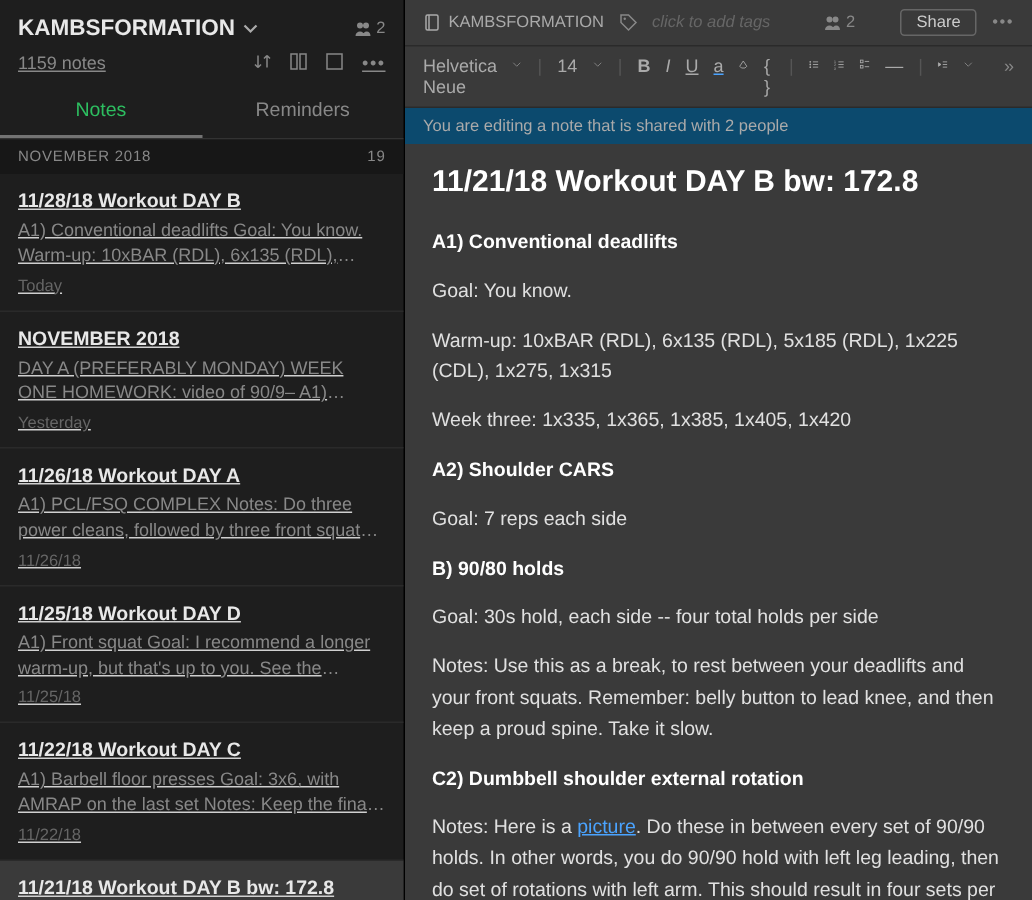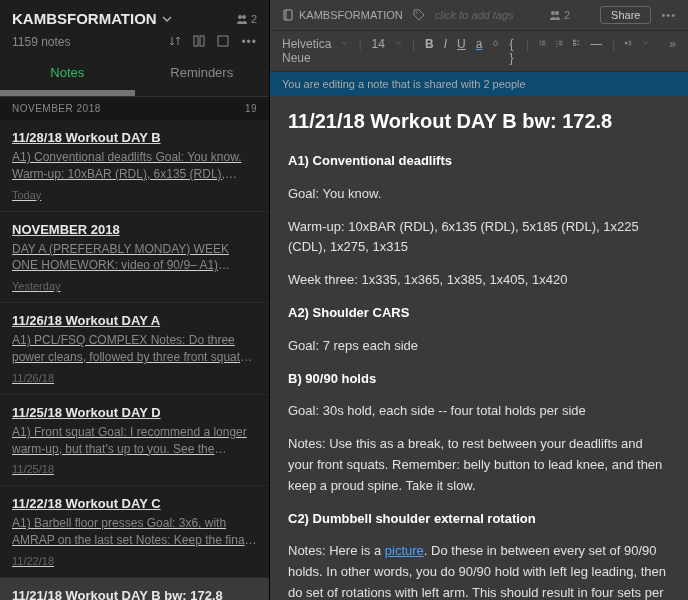--- a/index.html
+++ b/index.html
@@ -3,25 +3,25 @@
 <meta charset="utf-8">
 <style>
 * { margin: 0; padding: 0; box-sizing: border-box; }
 body { font-family: -apple-system, "Helvetica Neue", Arial, sans-serif; background: #2a2a2a; color: #d0d0d0; width: 688px; height: 600px; overflow: hidden; display: flex; }
 .sidebar { width: 270px; background: #1e1e1e; border-right: 1px solid #000; display: flex; flex-direction: column; }
 .sb-header { padding: 10px 12px 6px; }
 .nb-row { display: flex; align-items: center; justify-content: space-between; }
 .nb-title { font-size: 15px; font-weight: 700; color: #e8e8e8; display: flex; align-items: center; gap: 4px; }
 .nb-title svg { flex-shrink: 0; }
 .people-badge { display: flex; align-items: center; gap: 3px; color: #888; font-size: 11px; }
-.count-row { color: #888; font-size: 12px; margin-top: 8px; display: flex; align-items: center; justify-content: space-between; }
+.count-row { color: #888; font-size: 12px; margin-top: 8px; display: flex; align-items: center; justify-content: space-between; text-decoration: underline; }
 .count-icons { display: flex; gap: 12px; color: #888; }
 .tabs { display: flex; border-bottom: 1px solid #333; }
 .tab { flex: 1; text-align: center; padding: 10px 0; font-size: 13px; color: #888; cursor: pointer; }
-.tab.active { color: #2dbe60; border-bottom: 6px solid #737373; }
+.tab.active { color: #2dbe60; border-bottom: 2px solid #737373; }
 .section-header { background: #171717; color: #888; font-size: 10px; padding: 6px 12px; display: flex; justify-content: space-between; letter-spacing: 0.5px; }
 .notes-list { flex: 1; overflow-y: auto; text-decoration: underline; }
 .note-item { padding: 10px 12px; border-bottom: 1px solid #2a2a2a; cursor: pointer; }
 .note-item.selected { background: #3a3a3a; }
 .note-title { color: #e8e8e8; font-size: 13px; font-weight: 600; margin-bottom: 4px; }
 .note-preview { color: #888; font-size: 12px; line-height: 1.4; margin-bottom: 6px; overflow: hidden; display: -webkit-box; -webkit-line-clamp: 2; -webkit-box-orient: vertical; }
 .note-date { color: #666; font-size: 11px; }
 .editor { flex: 1; background: #3a3a3a; display: flex; flex-direction: column; overflow: hidden; }
 .editor-top { padding: 6px 12px; display: flex; align-items: center; gap: 10px; border-bottom: 1px solid #2a2a2a; font-size: 11px; color: #aaa; }
 .crumb { display: flex; align-items: center; gap: 5px; }
@@ -210,20 +210,20 @@
   <div class="share-info">You are editing a note that is shared with 2 people</div>
 
   <div class="doc">
     <h1>11/21/18 Workout DAY B bw: 172.8</h1>
     <p class="sub">A1) Conventional deadlifts</p>
     <p>Goal: You know.</p>
     <p>Warm-up: 10xBAR (RDL), 6x135 (RDL), 5x185 (RDL), 1x225 (CDL), 1x275, 1x315</p>
     <p>Week three:  1x335, 1x365, 1x385, 1x405, 1x420</p>
     <p class="sub">A2) Shoulder CARS</p>
     <p>Goal: 7 reps each side</p>
-    <p class="sub">B) 90/90 holds</p>
+    <p class="sub">B) 90/80 holds</p>
     <p>Goal: 30s hold, each side -- four total holds per side</p>
     <p>Notes: Use this as a break, to rest between your deadlifts and your front squats. Remember: belly button to lead knee, and then keep a proud spine. Take it slow.</p>
     <p class="sub">C2) Dumbbell shoulder external rotation</p>
     <p><span>Notes: Here is a </span><a href="#">picture</a><span>. Do these in between every set of 90/90 holds. In other words, you do 90/90 hold with left leg leading, then do set of rotations with left arm. This should result in four sets per side.</span></p>
 
   </div>
 </div>
 
 </body></html>

